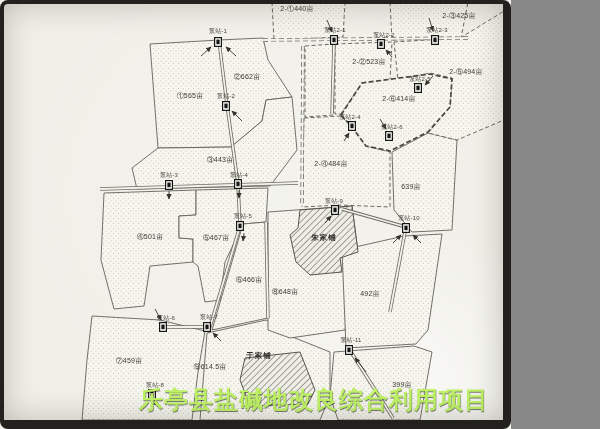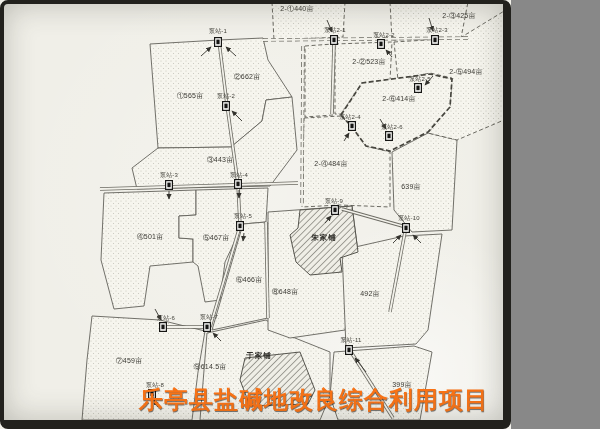--- a/index.html
+++ b/index.html
@@ -24,21 +24,21 @@
   .ch-dash{stroke-dasharray:5,3;}
   .arrow{stroke:#35342f;stroke-width:0.9;fill:none;}
   .plabel{
     position:absolute;transform:translate(-50%,-50%);
     font-size:7px;color:#3a3933;white-space:nowrap;letter-spacing:.2px;
   }
   .pump-label{font-size:6px;color:#45443d;}
   .village-label{font-size:7.5px;font-weight:bold;color:#2e2d28;letter-spacing:1px;}
   .title{
     position:absolute;left:314px;top:400px;transform:translate(-50%,-50%);
-    font-size:24px;font-weight:bold;color:#f97316;letter-spacing:1px;
+    font-size:24px;font-weight:bold;color:#bef264;letter-spacing:1px;
     white-space:nowrap;text-shadow:.6px .6px .7px rgba(10,10,10,.55);
   }
   .frame{
     position:absolute;inset:0;border:4px solid #22211d;
     border-right-width:8px;border-bottom-width:9px;border-radius:8px;
     box-shadow:inset 0 0 30px rgba(70,68,58,.30);
     pointer-events:none;
   }
 </style>
 </head>

